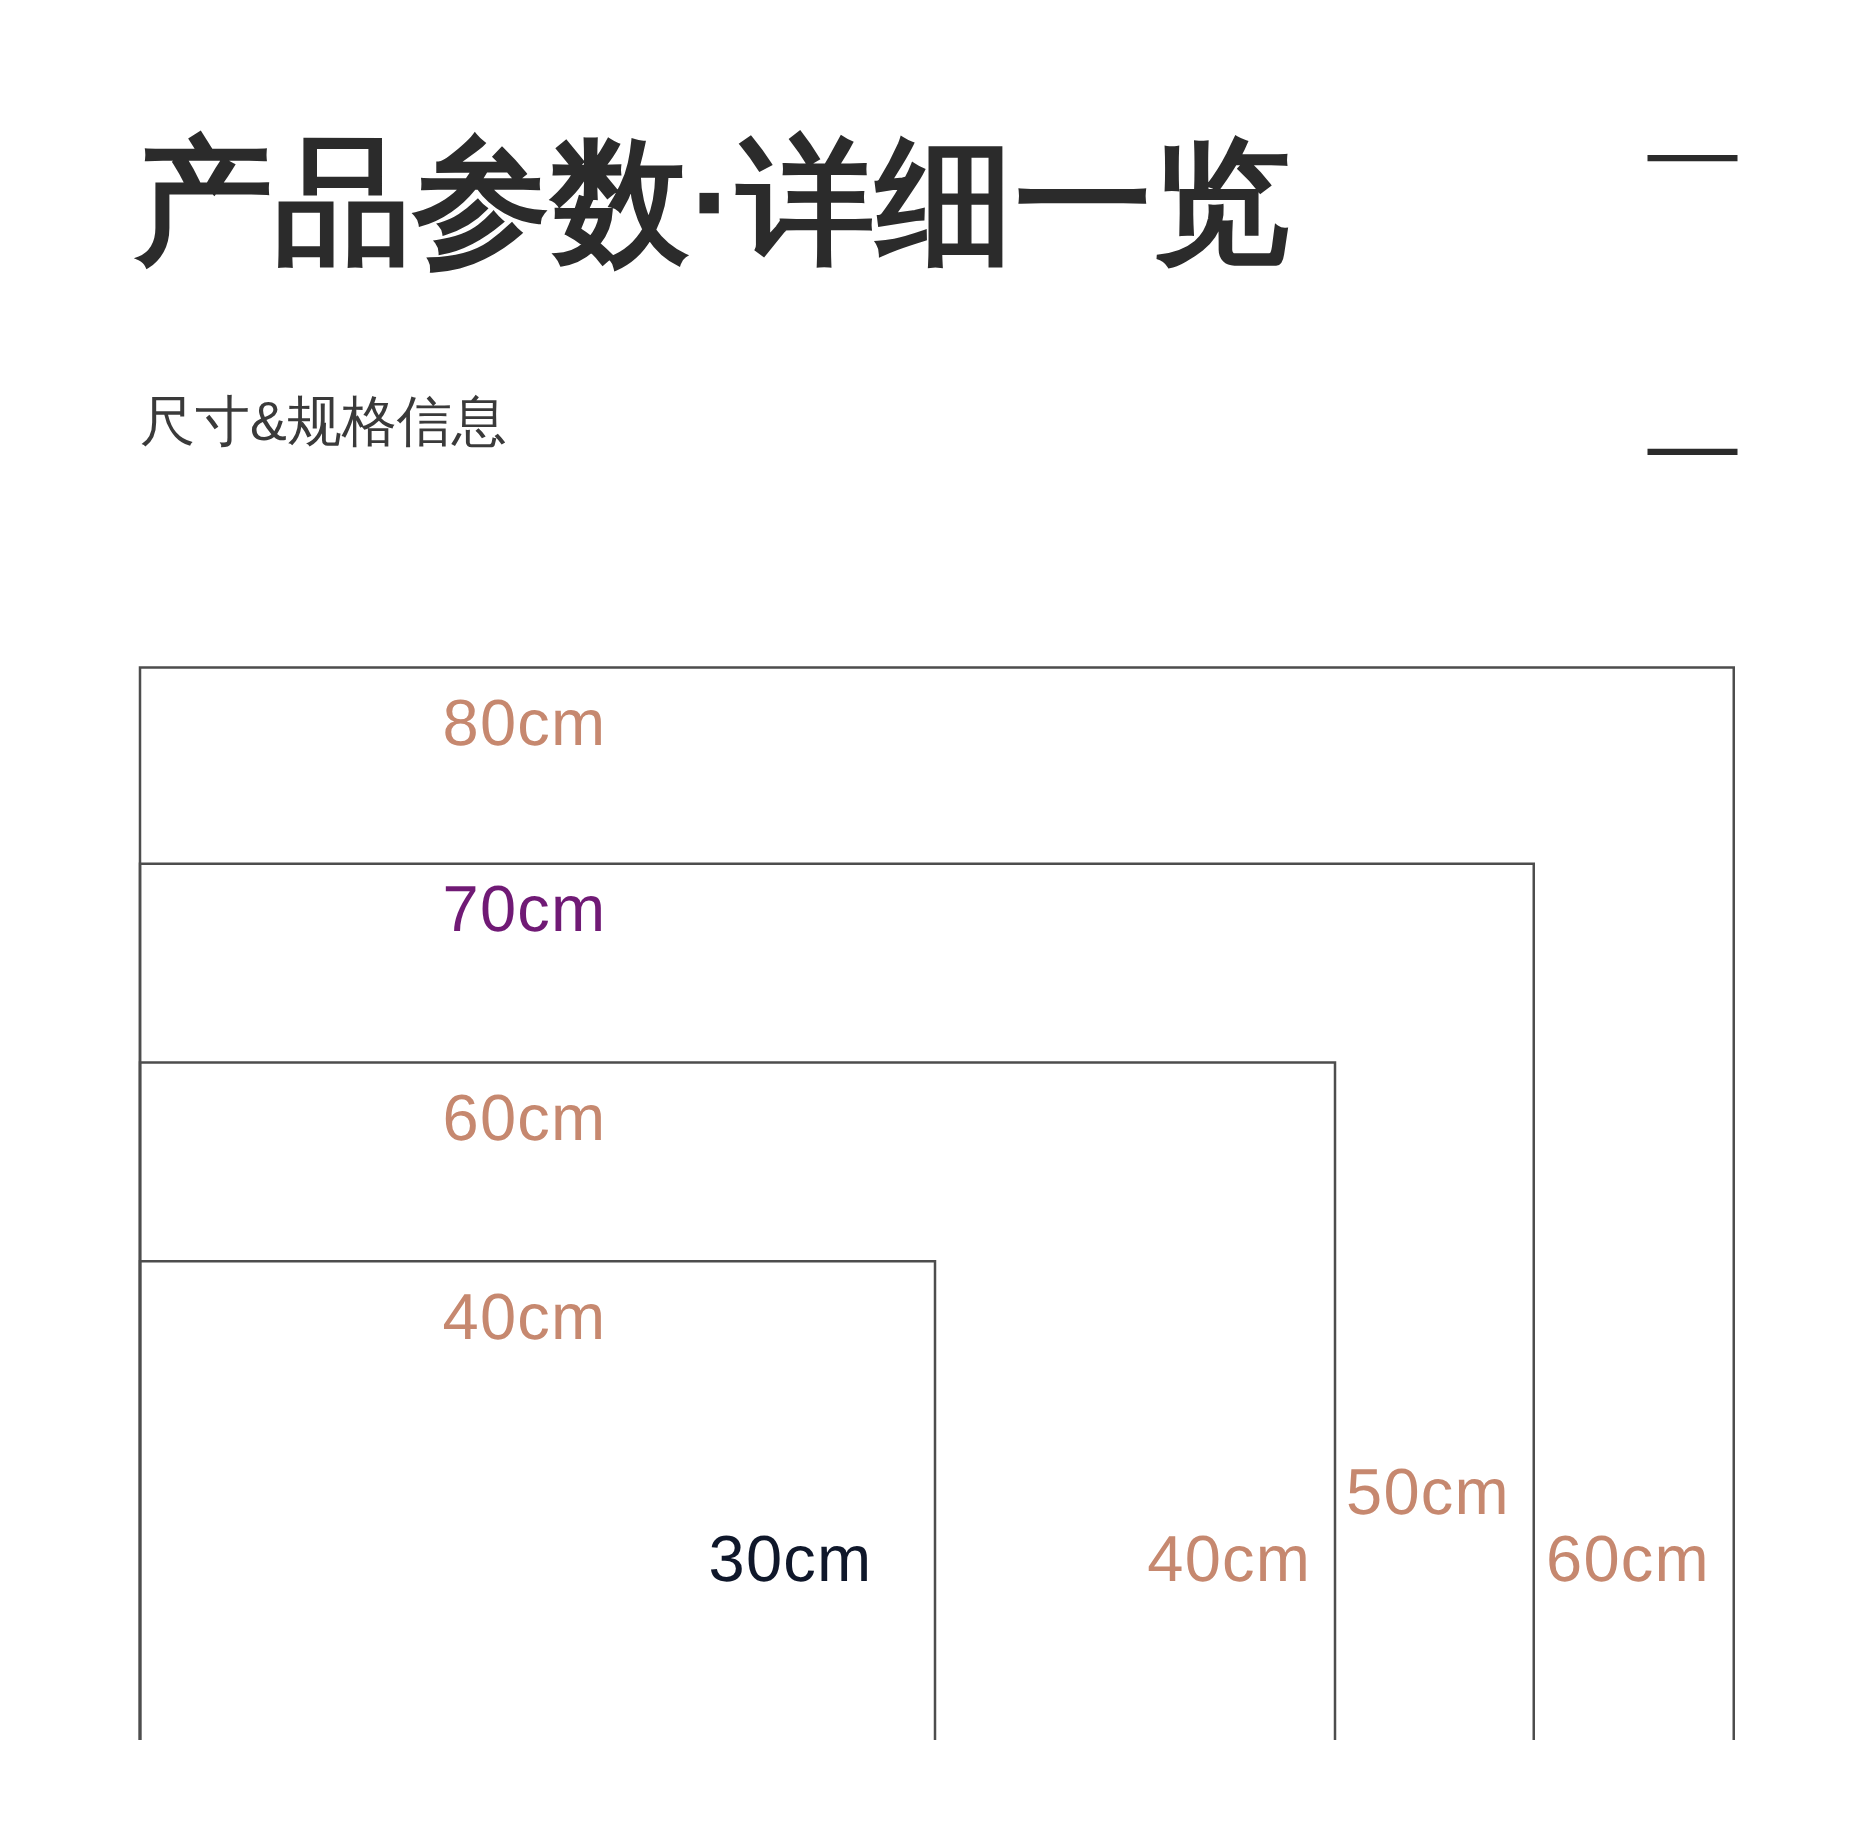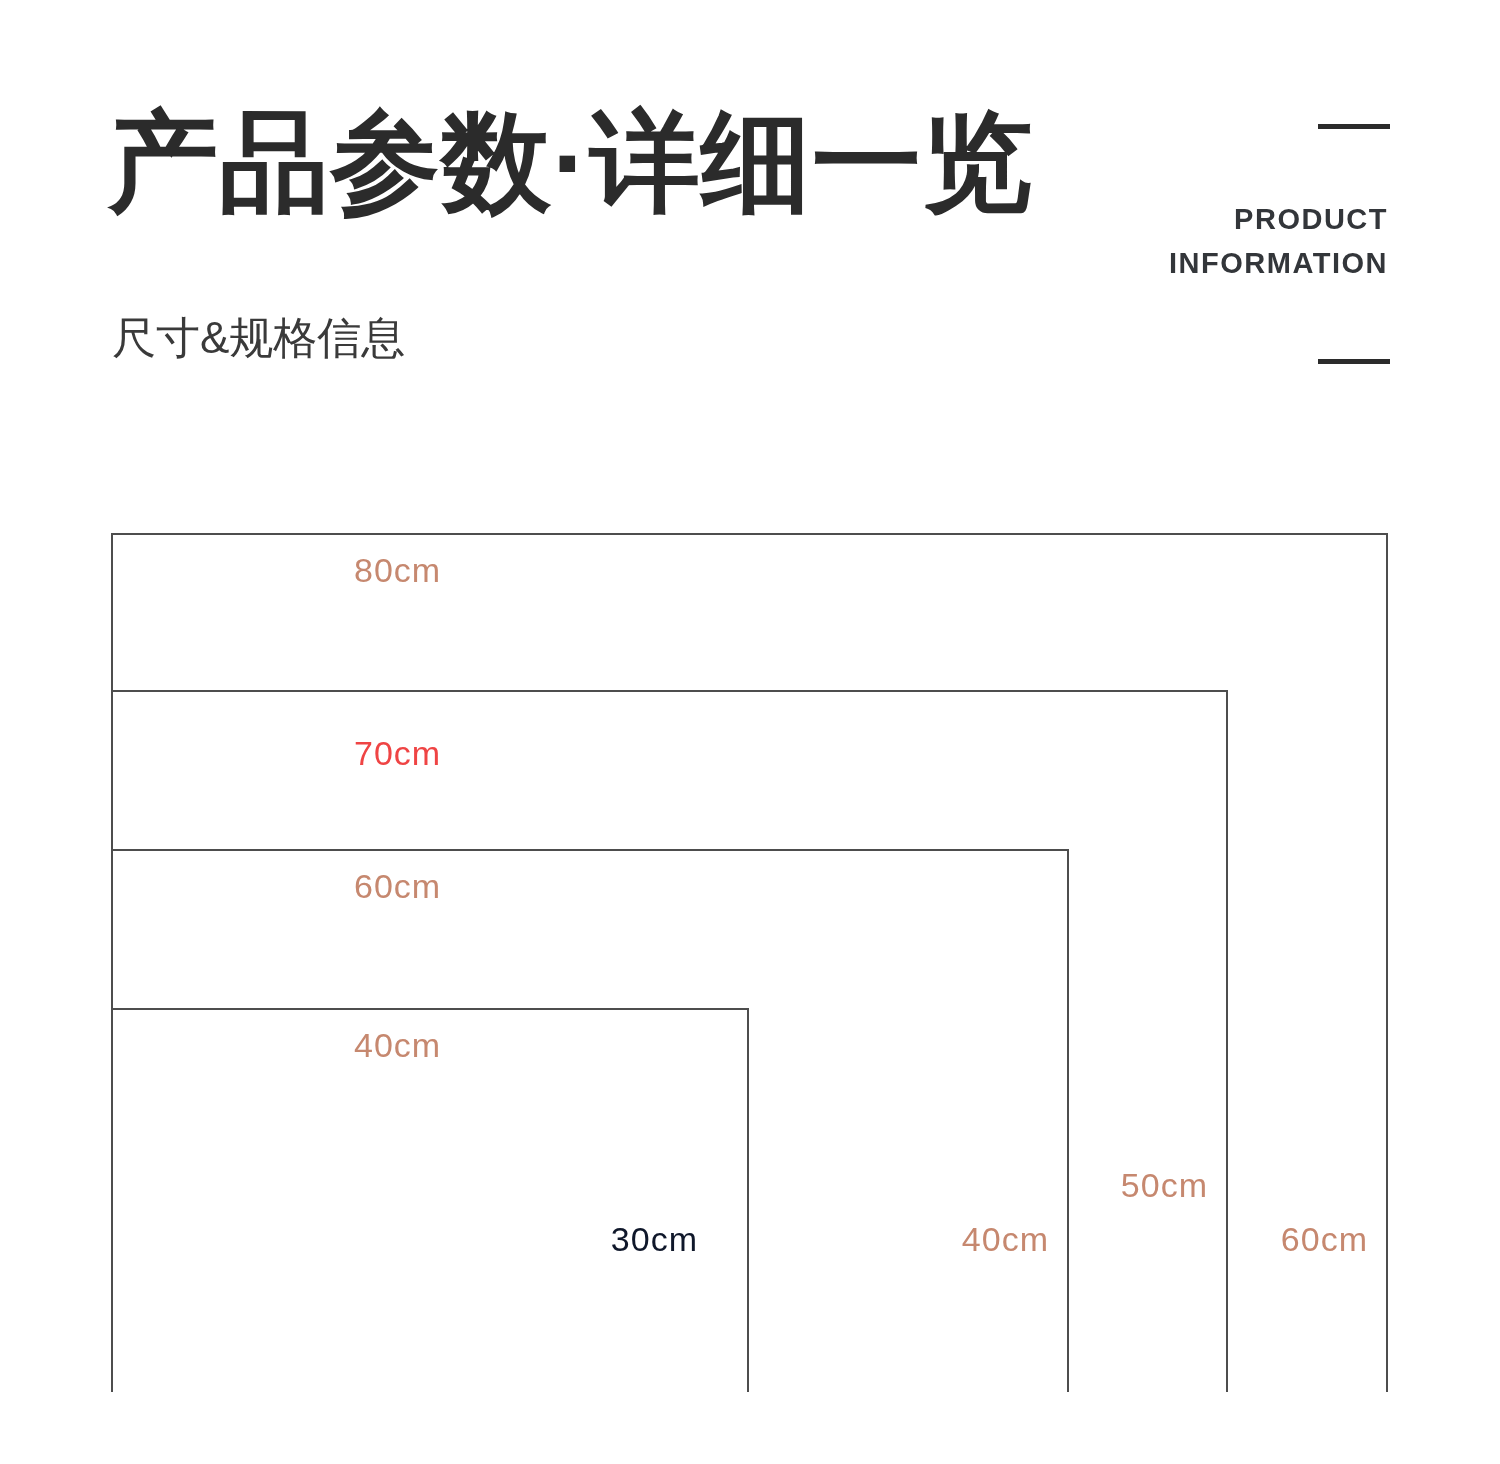--- a/index.html
+++ b/index.html
@@ -65,51 +65,47 @@
     inset: 0;
   }
   .size-rect {
     position: absolute;
     border: 2px solid #4d4d4d;
     background: transparent;
     box-sizing: border-box;
   }
   .dim-label {
     position: absolute;
-    font-size: 34px;
+    font-size: 52px;
     line-height: 1;
     font-weight: 500;
     letter-spacing: 1px;
     white-space: nowrap;
   }
 </style>
 </head>
 <body>
 
 <div class="page">
 
   <h1 class="page-title">产品参数·详细一览</h1>
 
   <p class="page-subtitle">尺寸&amp;规格信息</p>
 
   <div class="eyebrow-line top"></div>
 
-  <p class="eyebrow-text">
-    <span>PRODUCT</span><br>
-    <span>INFORMATION</span>
-  </p>
 
   <div class="eyebrow-line bottom"></div>
 
   <div class="diagram" id="diagram">
       <div class="size-rect" style="left: 111px; top: 533px; width: 1277px; height: 971px; border-color: rgb(77, 77, 77);"></div>
       <div class="dim-label" style="left: 354px; top: 553px; color: rgb(198, 136, 111);">80cm</div>
       <div class="dim-label" style="right: 132px; top: 1222px; color: rgb(198, 136, 111);">60cm</div>
       <div class="size-rect" style="left: 111px; top: 690px; width: 1117px; height: 814px; border-color: rgb(77, 77, 77);"></div>
-      <div class="dim-label" style="left: 354px; top: 736px; color: #ef4444;">70cm</div>
+      <div class="dim-label" style="left: 354px; top: 702px; color: #701a75;">70cm</div>
       <div class="dim-label" style="right: 292px; top: 1168px; color: rgb(198, 136, 111);">50cm</div>
       <div class="size-rect" style="left: 111px; top: 849px; width: 958px; height: 655px; border-color: rgb(77, 77, 77);"></div>
       <div class="dim-label" style="left: 354px; top: 869px; color: rgb(198, 136, 111);">60cm</div>
       <div class="dim-label" style="right: 451px; top: 1222px; color: rgb(198, 136, 111);">40cm</div>
       <div class="size-rect" style="left: 111px; top: 1008px; width: 638px; height: 496px; border-color: rgb(77, 77, 77);"></div>
       <div class="dim-label" style="left: 354px; top: 1028px; color: rgb(198, 136, 111);">40cm</div>
       <div class="dim-label" style="right: 802px; top: 1222px; color: #0f172a;">30cm</div>
     </div>
 
 </div>

